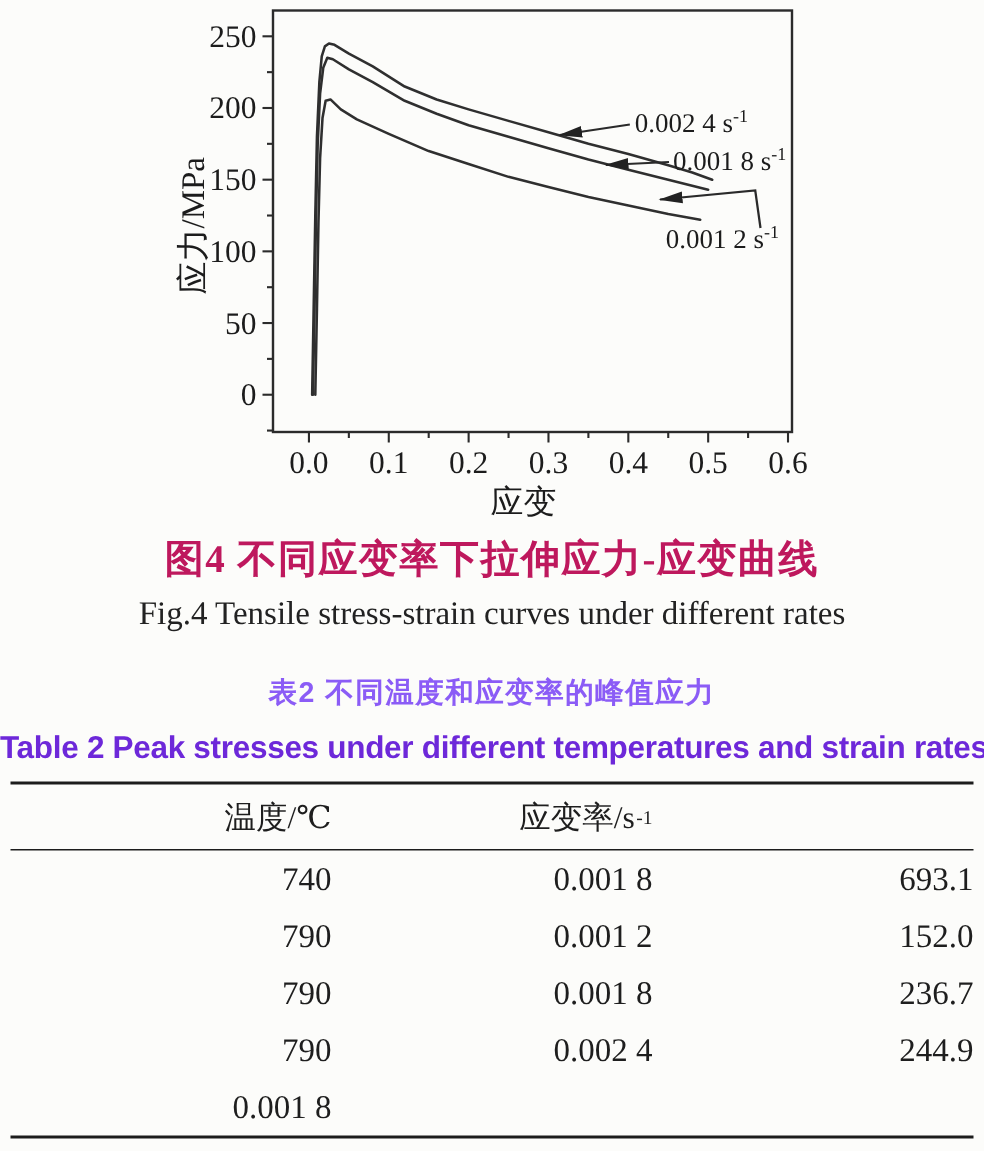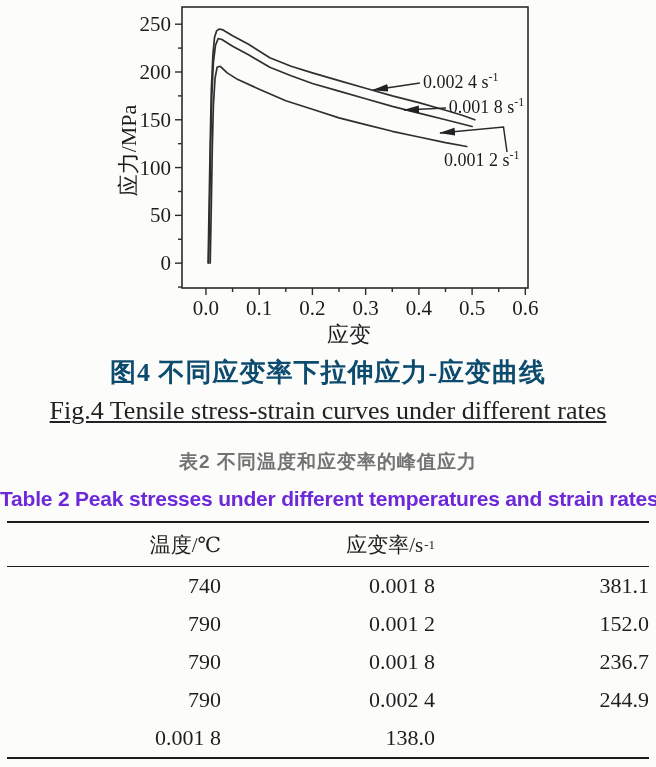--- a/index.html
+++ b/index.html
@@ -19,24 +19,24 @@
   #chart .tick{stroke:#2b2b2b;stroke-width:1.4;}
   #chart .curve{fill:none;stroke:#2f2f2f;stroke-width:1.7;stroke-linejoin:round;stroke-linecap:round;}
   #chart .leader{fill:none;stroke:#2a2a2a;stroke-width:1.5;}
   #chart text{font-family:"Liberation Serif","DejaVu Serif",serif;fill:#1c1c1c;}
   #chart .ticklabel{font-size:21px;}
   #chart .axislabel{font-size:22px;}
   #chart .annlabel{font-size:18px;}
 
   
   .cap{position:absolute;left:0;width:656px;text-align:center;white-space:nowrap;}
-  .fig-cap-zh{top:355px;font-size:26px;font-weight:600;letter-spacing:1px;color:#0c4a6e;}
-  .fig-cap-en{top:396px;font-size:26px;color:#222;text-decoration:underline;}
+  .fig-cap-zh{top:355px;font-size:26px;font-weight:600;letter-spacing:1px;color:#be185d;}
+  .fig-cap-en{top:396px;font-size:22px;color:#222;}
   .tbl-cap-zh{top:449px;font-size:19px;font-weight:bold;
-              font-family:"Liberation Sans","DejaVu Sans",sans-serif;letter-spacing:1px;color:#737373;}
+              font-family:"Liberation Sans","DejaVu Sans",sans-serif;letter-spacing:1px;color:#8b5cf6;}
   .tbl-cap-en{top:487px;font-size:21px;font-weight:bold;
               font-family:"Liberation Sans","DejaVu Sans",sans-serif;letter-spacing:-0.2px;color:#6d28d9;}
 
   
   .datatable{
     position:absolute;left:7px;top:521px;width:642px;
     border-top:2.5px solid #1c1c1c;
     border-bottom:2.5px solid #1c1c1c;
     font-size:22px;
   }
@@ -122,37 +122,36 @@
       </div>
       <div class="cell">
         <span>应变率/s</span>
           <sup class="hdr-sup">-1</sup>
       </div>
     </div>
     <div class="tbody">
       <div class="trow">
         <div class="cell">740</div>
         <div class="cell">0.001 8</div>
-        <div class="cell">381.1</div>
+        <div class="cell">693.1</div>
       </div>
       <div class="trow">
         <div class="cell">790</div>
         <div class="cell">0.001 2</div>
         <div class="cell">152.0</div>
       </div>
       <div class="trow">
         <div class="cell">790</div>
         <div class="cell">0.001 8</div>
         <div class="cell">236.7</div>
       </div>
       <div class="trow">
         <div class="cell">790</div>
         <div class="cell">0.002 4</div>
         <div class="cell">244.9</div>
       </div>
       <div class="trow">
         <div class="cell">0.001 8</div>
-        <div class="cell">138.0</div>
       </div>
     </div>
   </div>
 
 </div>
 
 </body></html>

